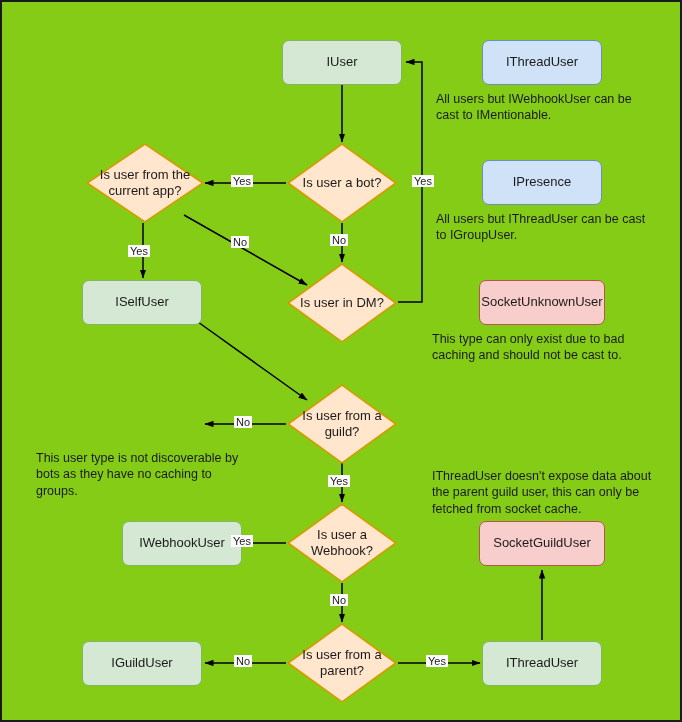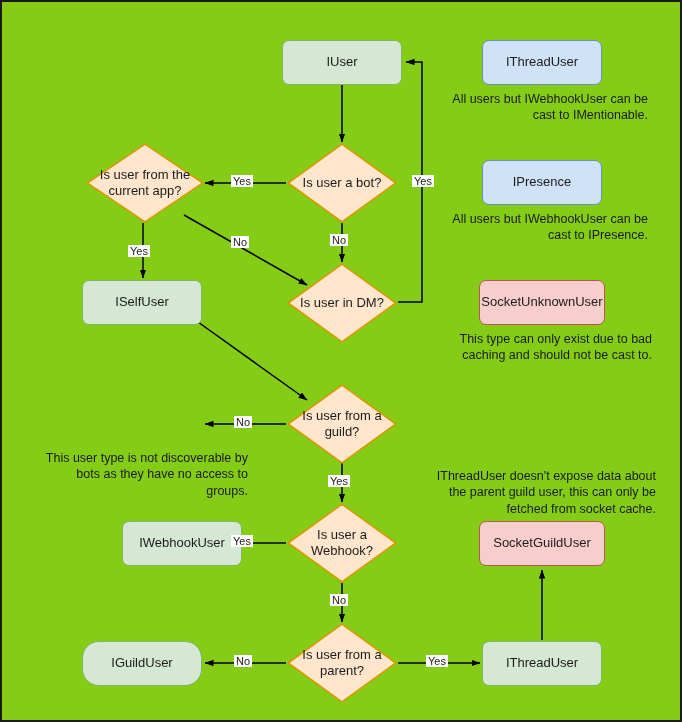--- a/index.html
+++ b/index.html
@@ -84,21 +84,21 @@
     background: #ffffff;
     padding: 0 2px;
     white-space: nowrap;
     z-index: 4;
     font-family: "Liberation Sans", sans-serif;
   }
   .note {
     position: absolute;
     font-size: 12.5px;
     color: #1b1b1b;
-    text-align: right;
+    text-align: left;
     line-height: 1.3;
     z-index: 2;
   }
 </style>
 </head>
 <body>
 
 <div id="canvas">
 
   <svg id="edges" viewBox="0 0 682 722" xmlns="http://www.w3.org/2000/svg">
@@ -187,44 +187,44 @@
     <span>IWebhookUser</span>
   </div>
 
   <div class="diamond-wrap" style="left:285px; top:621px; width:110px; height:80px;">
     <svg width="110" height="80" viewBox="0 0 110 80" xmlns="http://www.w3.org/2000/svg">
       <path d="M55,1.2 L108.8,40 L55,78.8 L1.2,40 Z" fill="#ffe6cc" stroke="#d79b00" stroke-width="1.6" stroke-linejoin="round"></path>
     </svg>
     <div class="diamond-label">Is user from a parent?</div>
   </div>
 
-  <div class="node box green" style="left:80px; top:639px; width:120px; height:45px;border-radius:17px;">
+  <div class="node box green" style="left:80px; top:639px; width:120px; height:45px;">
     <span>IGuildUser</span>
   </div>
 
   <div class="node box green" style="left:480px; top:639px; width:120px; height:45px;">
     <span>IThreadUser</span>
   </div>
 
   <div class="node box blue" style="left:480px; top:38px; width:120px; height:45px;">
     <span>IThreadUser</span>
   </div>
   <div class="note" style="left:434px; top:89px; width:212px;">All users but IWebhookUser can be cast to IMentionable.</div>
 
   <div class="node box blue" style="left:480px; top:158px; width:120px; height:45px;">
     <span>IPresence</span>
   </div>
-  <div class="note" style="left:434px; top:209px; width:212px;">All users but IWebhookUser can be cast to IPresence.</div>
+  <div class="note" style="left:434px; top:209px; width:212px;">All users but IThreadUser can be cast to IGroupUser.</div>
 
   <div class="node box red" style="left:477px; top:278px; width:126px; height:45px;">
     <span>SocketUnknownUser</span>
   </div>
   <div class="note" style="left:430px; top:329px; width:220px;">This type can only exist due to bad caching and should not be cast to.</div>
 
-  <div class="note" style="left:34px; top:448px; width:212px;">This user type is not discoverable by bots as they have no access to groups.</div>
+  <div class="note" style="left:34px; top:448px; width:212px;">This user type is not discoverable by bots as they have no caching to groups.</div>
 
   <div class="note" style="left:430px; top:466px; width:224px;">IThreadUser doesn't expose data about the parent guild user, this can only be fetched from socket cache.</div>
   <div class="node box red" style="left:477px; top:519px; width:126px; height:45px;">
     <span>SocketGuildUser</span>
   </div>
 
   <div class="edge-label" style="left:229px; top:173px;">Yes</div>
   <div class="edge-label" style="left:328px; top:232px;">No</div>
   <div class="edge-label" style="left:410px; top:173px;">Yes</div>
   <div class="edge-label" style="left:126px; top:243px;">Yes</div>

